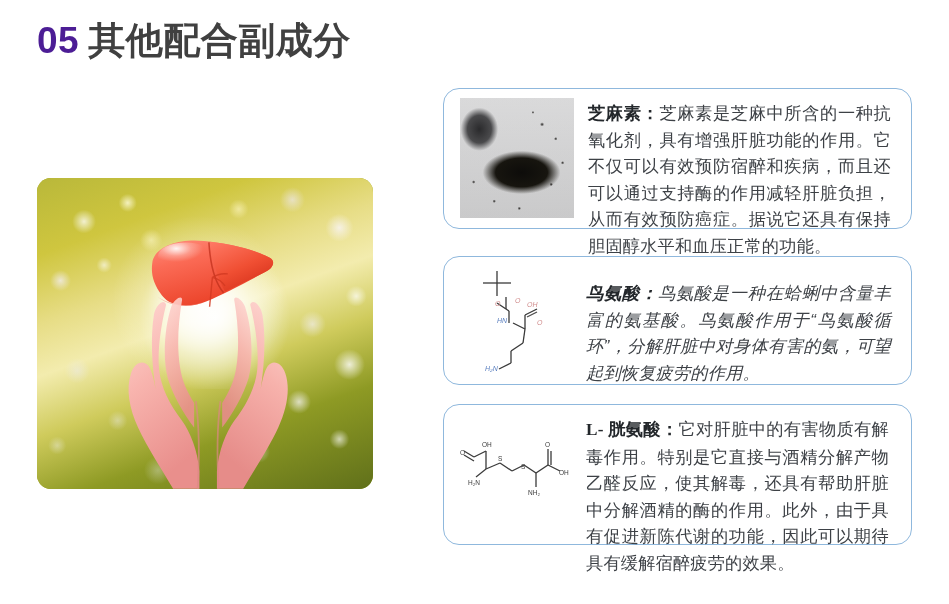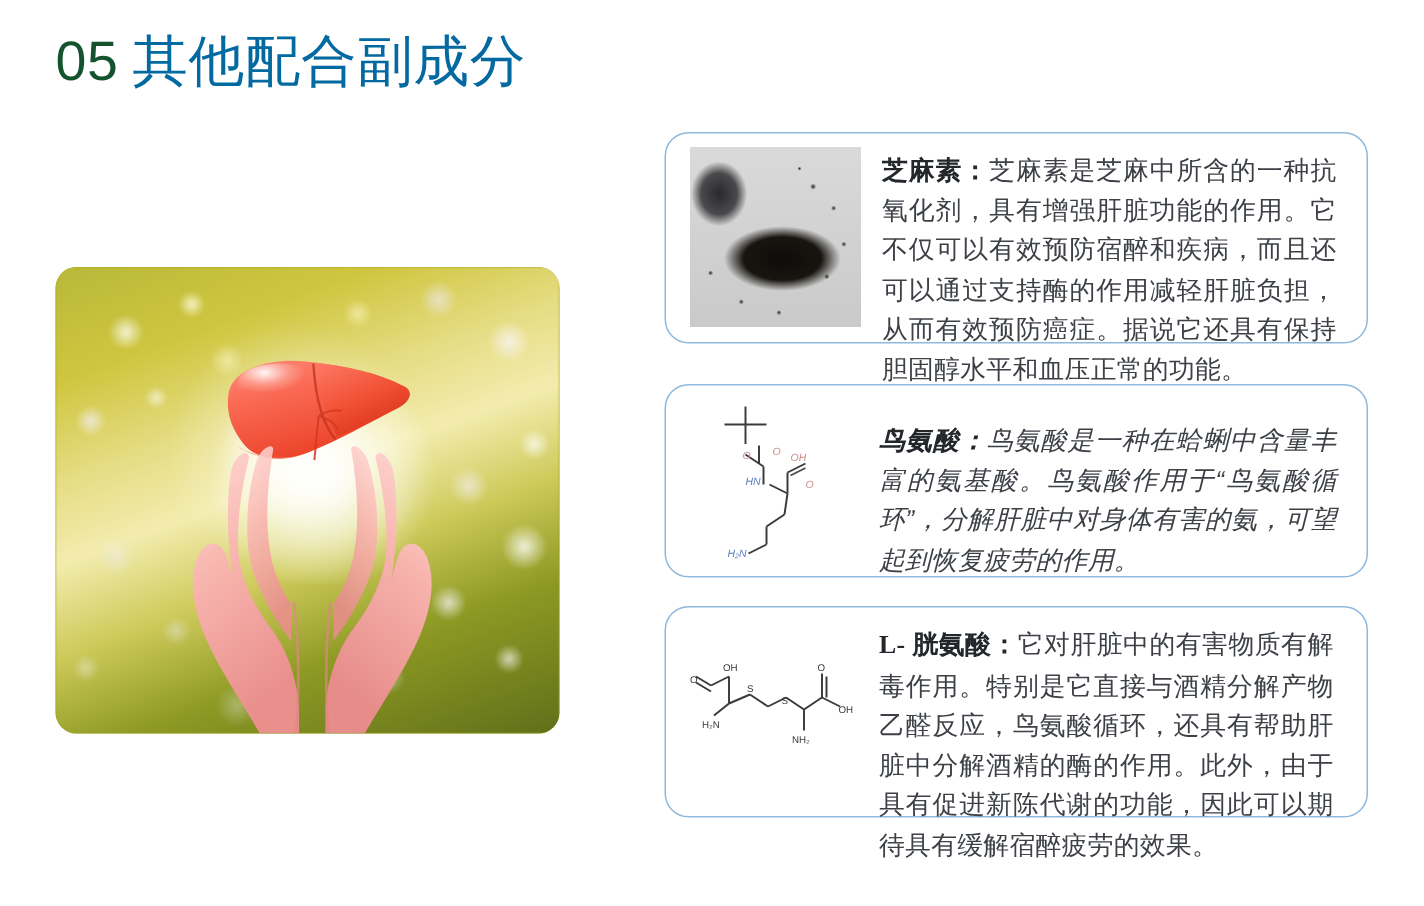--- a/index.html
+++ b/index.html
@@ -19,27 +19,27 @@
   .slide-title {
     position: absolute;
     left: 37px;
     top: 18px;
     font-size: 37px;
     line-height: 46px;
     letter-spacing: 0.5px;
     white-space: nowrap;
   }
   .slide-title .num {
-    color: #14532d;
-    font-weight: 400;
+    color: #4c1d95;
+    font-weight: 700;
     text-align: right;
   }
   .slide-title .txt {
-    color: #0369a1;
-    font-weight: 400;
+    color: #404040;
+    font-weight: 700;
     margin-left: 9px;
     text-align: center;
   }
 
   
   .hero {
     position: absolute;
     left: 37px;
     top: 178px;
     width: 336px;
@@ -291,15 +291,15 @@
       <text x="0" y="20" font-size="6.5" fill="#3a3a3a" font-family="Liberation Sans, sans-serif">O</text>
       <text x="8" y="50" font-size="6.5" fill="#3a3a3a" font-family="Liberation Sans, sans-serif">H₂N</text>
       <text x="38" y="26" font-size="6.5" fill="#3a3a3a" font-family="Liberation Sans, sans-serif">S</text>
       <text x="61" y="34" font-size="6.5" fill="#3a3a3a" font-family="Liberation Sans, sans-serif">S</text>
       <text x="85" y="12" font-size="6.5" fill="#3a3a3a" font-family="Liberation Sans, sans-serif">O</text>
       <text x="99" y="40" font-size="6.5" fill="#3a3a3a" font-family="Liberation Sans, sans-serif">OH</text>
       <text x="68" y="60" font-size="6.5" fill="#3a3a3a" font-family="Liberation Sans, sans-serif">NH₂</text>
     </svg>
   </div>
   <div class="card-text">
-    <b class="head latin">L- 胱氨酸：</b><span>它对肝脏中的有害物质有解毒作用。特别是它直接与酒精分解产物乙醛反应，鸟氨酸循环，还具有帮助肝脏中分解酒精的酶的作用。此外，由于具有促进新陈代谢的功能，因此可以期待具有缓解宿醉疲劳的效果。</span>
+    <b class="head latin">L- 胱氨酸：</b><span>它对肝脏中的有害物质有解毒作用。特别是它直接与酒精分解产物乙醛反应，使其解毒，还具有帮助肝脏中分解酒精的酶的作用。此外，由于具有促进新陈代谢的功能，因此可以期待具有缓解宿醉疲劳的效果。</span>
   </div>
 </div>
 
 </body></html>

